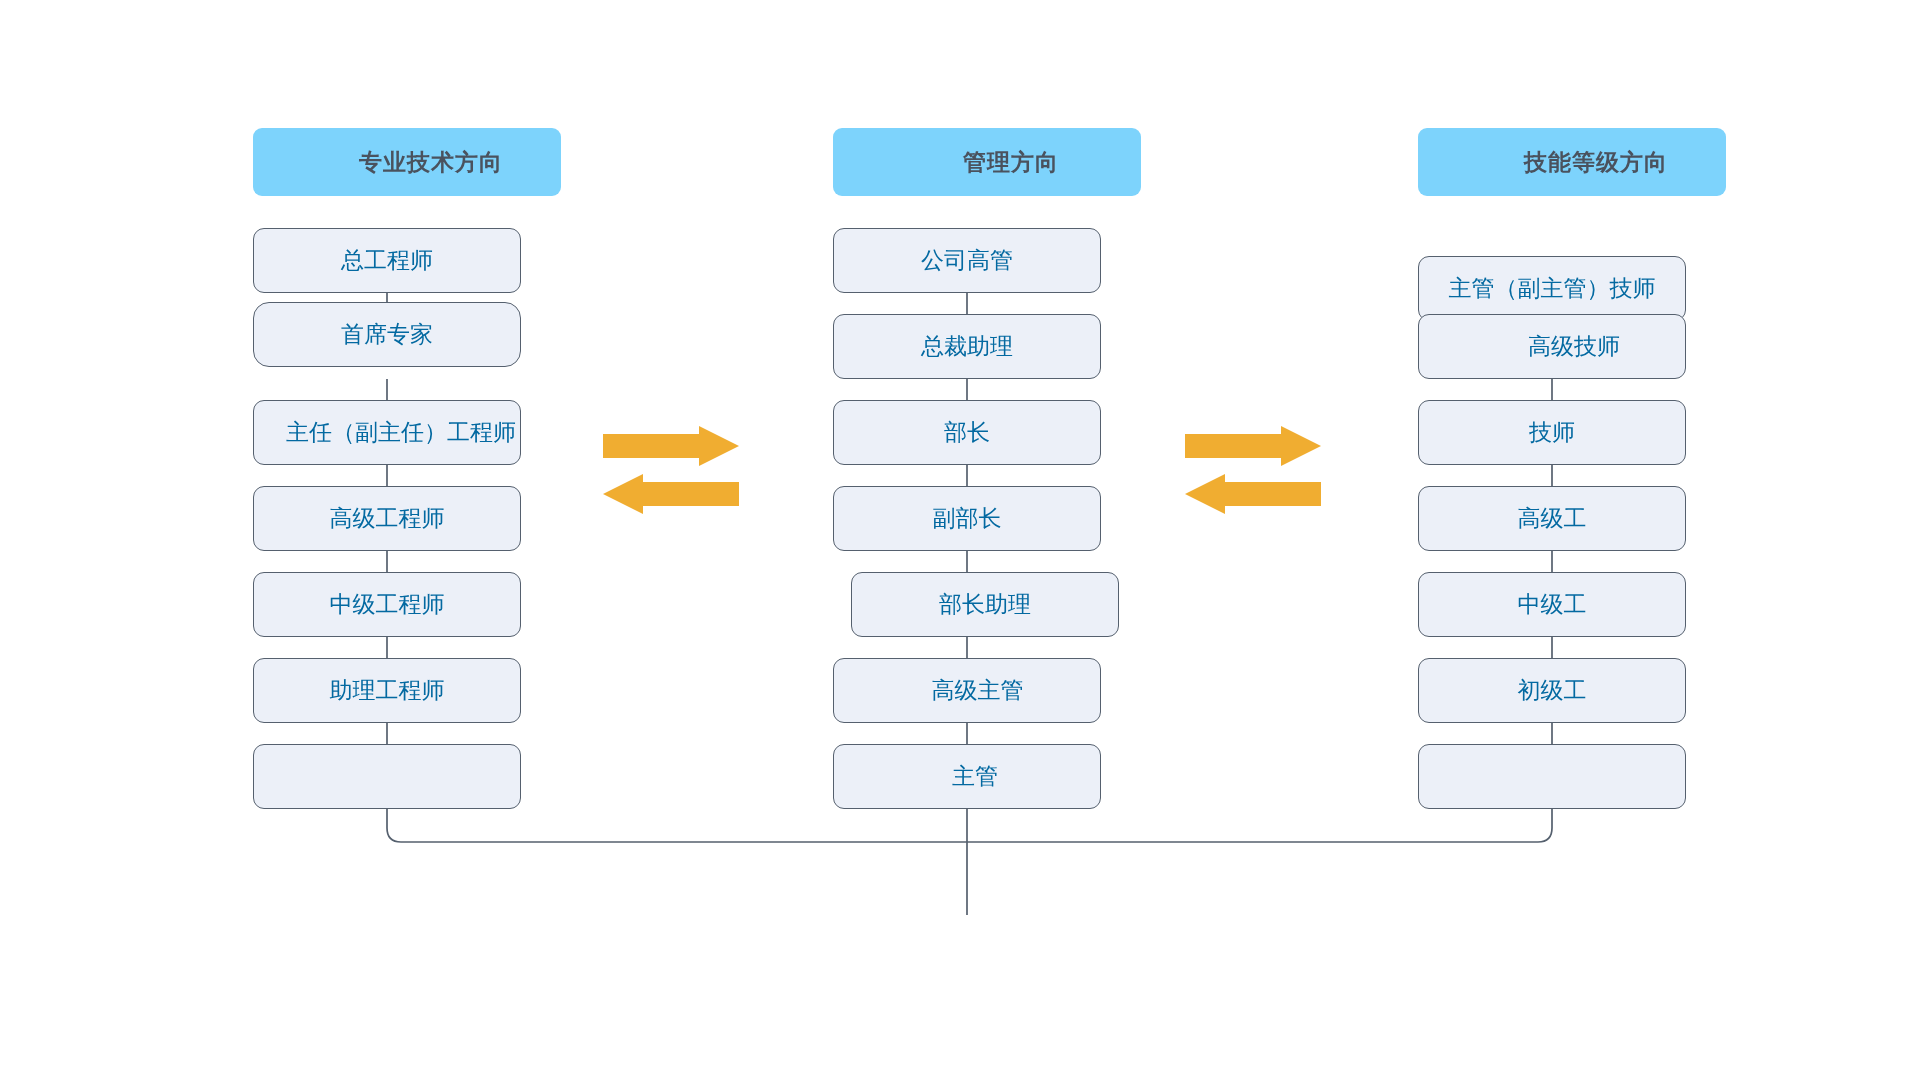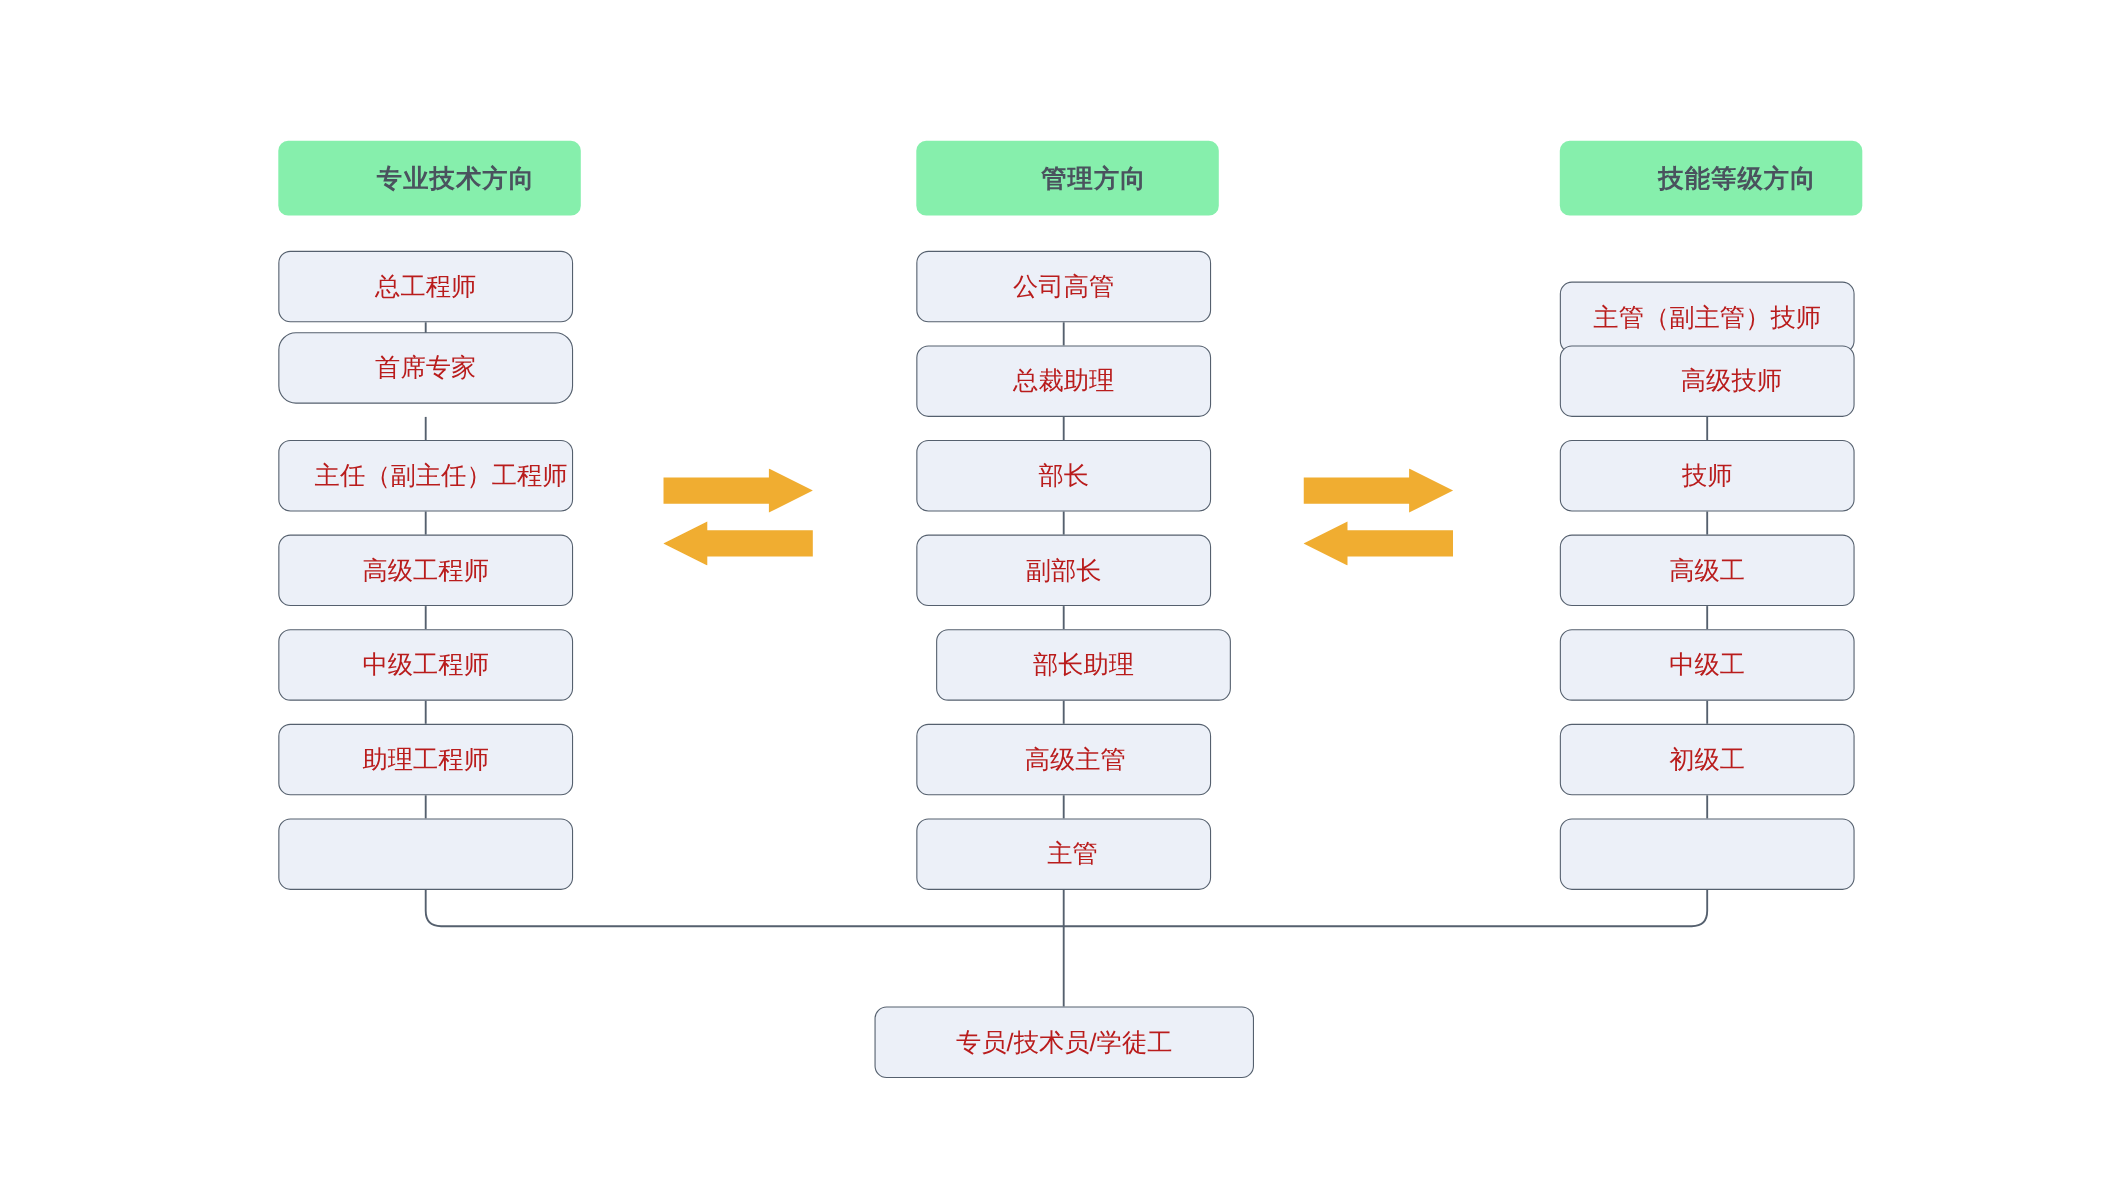--- a/index.html
+++ b/index.html
@@ -26,42 +26,42 @@
     width: 1920px;
     height: 1080px;
     pointer-events: none;
   }
   .col {
     position: absolute;
     width: 268px;
   }
   .col-head {
     position: absolute;
-    width: 275px;
+    width: 308px;
     height: 68px;
     border-radius: 9px;
-    background: #86efac;
+    background: #7dd3fc;
     color: #4a525e;
     font-size: 23px;
     font-weight: bold;
     letter-spacing: 1px;
     display: flex;
     align-items: center;
     justify-content: center;
     box-sizing: border-box;
     padding-left: 48px;
   }
   .node {
     position: absolute;
     width: 268px;
     height: 65px;
     border-radius: 11px;
     background: #ecf0f8;
     border: 1.6px solid #55606e;
-    color: #b91c1c;
+    color: #0369a1;
     font-size: 23px;
     display: flex;
     align-items: center;
     justify-content: center;
     box-sizing: border-box;
     white-space: nowrap;
     z-index: 3;
   }
   .node.bottom {
     width: 345px;
@@ -153,15 +153,14 @@
     </svg>
   </div>
 
   <div class="arrow-pair" style="left:1185px; top:426px;">
     <svg width="136" height="88" viewBox="0 0 136 88">
       <path d="M0 8 L96 8 L96 0 L136 20 L96 40 L96 32 L0 32 Z" fill="#f0ad31"></path>
       <path d="M136 56 L40 56 L40 48 L0 68 L40 88 L40 80 L136 80 Z" fill="#f0ad31"></path>
     </svg>
   </div>
 
-  <div class="node bottom" style="left:795px; top:915px;">专员/技术员/学徒工</div>
 
 </div>
 
 </body></html>

